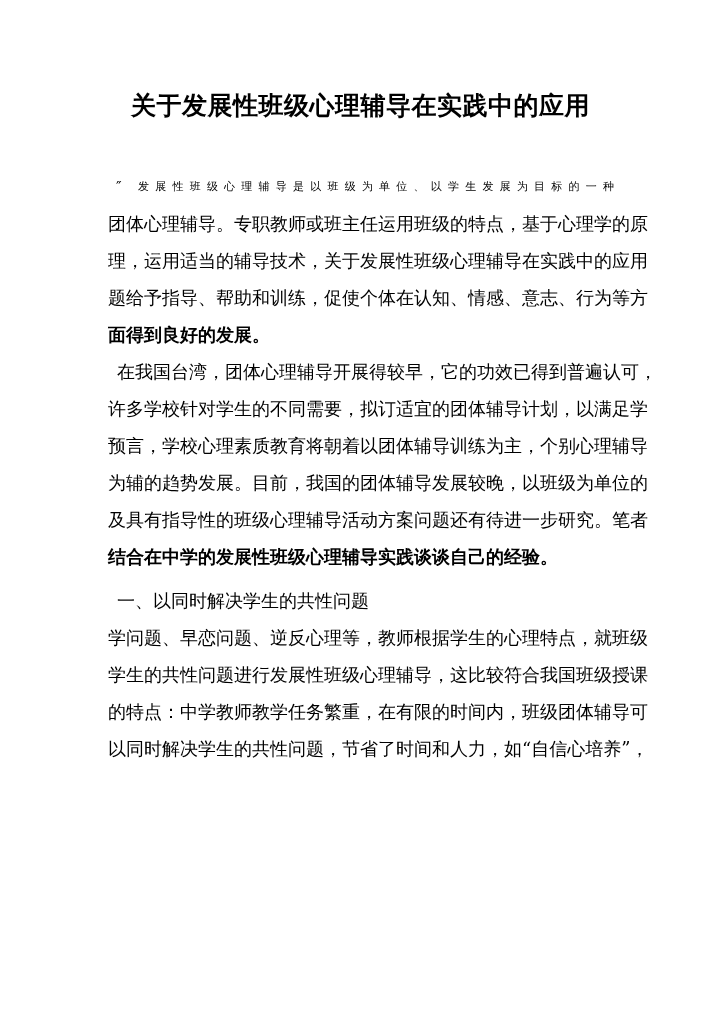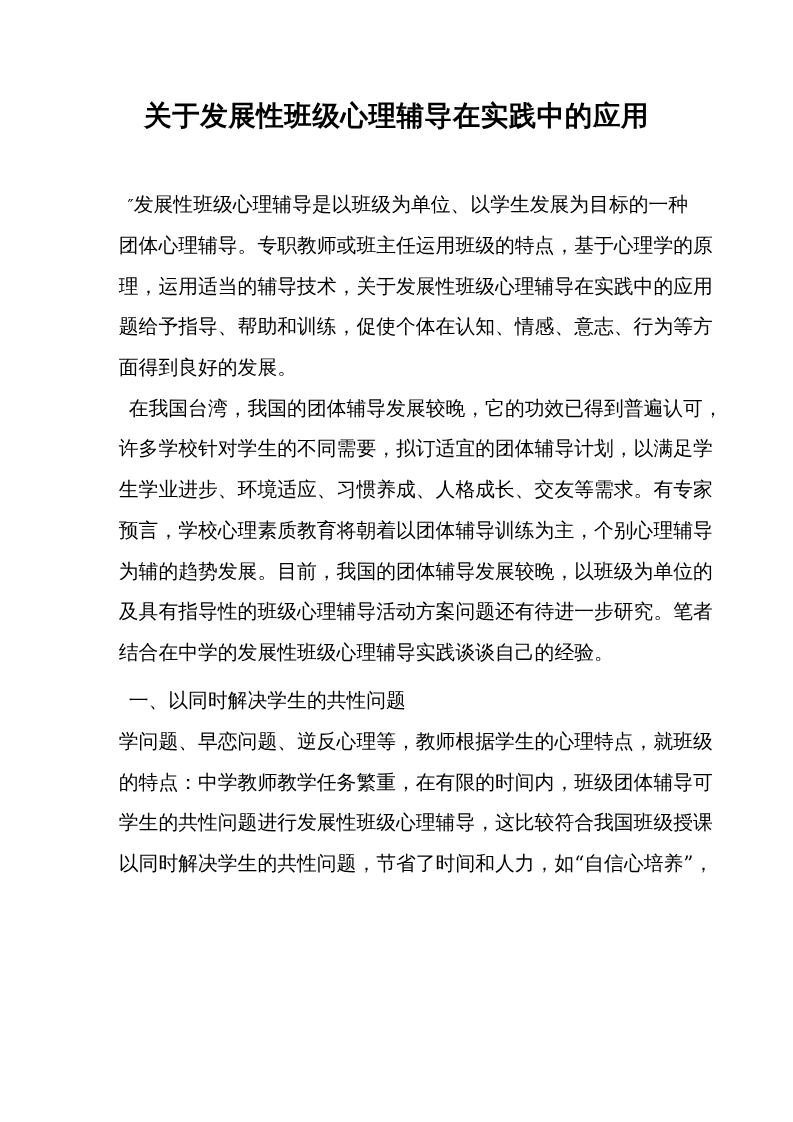--- a/index.html
+++ b/index.html
@@ -46,20 +46,21 @@
       font-size: 18px;
       height: 37px;
       line-height: 37px;
       white-space: nowrap;
       text-align: justify;
       text-align-last: justify;
       margin: 0;
     }
     .line.last {
       text-align-last: left;
+      font-weight: bold;
     }
     .line.indent {
       padding-left: 9px;
       width: 497px;
     }
     .line.head {
       text-align-last: left;
       padding-left: 9px;
     }
     .mark {
@@ -69,21 +70,21 @@
       padding-left: 8px;
       box-sizing: border-box;
     }
     .first-line {
       display: flex;
       align-items: center;
       height: 37px;
     }
     .first-line .rest {
       flex: 1;
-      font-size: 18px;
+      font-size: 11px;
       line-height: 37px;
       text-align: justify;
       text-align-last: justify;
       white-space: nowrap;
     }
     .gap-after {
       margin-bottom: 7px;
     }
   </style>
 </head>
@@ -99,33 +100,32 @@
         <span class="mark">″</span>
         <span class="rest">发展性班级心理辅导是以班级为单位、以学生发展为目标的一种</span>
       </div>
       <div class="line">团体心理辅导。专职教师或班主任运用班级的特点，基于心理学的原</div>
       <div class="line">理，运用适当的辅导技术，关于发展性班级心理辅导在实践中的应用</div>
       <div class="line">题给予指导、帮助和训练，促使个体在认知、情感、意志、行为等方</div>
       <div class="line last">面得到良好的发展。</div>
     </div>
 
     <div>
-      <div class="line indent">在我国台湾，我国的团体辅导发展较晚，它的功效已得到普遍认可，</div>
+      <div class="line indent">在我国台湾，团体心理辅导开展得较早，它的功效已得到普遍认可，</div>
       <div class="line">许多学校针对学生的不同需要，拟订适宜的团体辅导计划，以满足学</div>
-      <div class="line">生学业进步、环境适应、习惯养成、人格成长、交友等需求。有专家</div>
       <div class="line">预言，学校心理素质教育将朝着以团体辅导训练为主，个别心理辅导</div>
       <div class="line">为辅的趋势发展。目前，我国的团体辅导发展较晚，以班级为单位的</div>
       <div class="line">及具有指导性的班级心理辅导活动方案问题还有待进一步研究。笔者</div>
       <div class="line last gap-after">结合在中学的发展性班级心理辅导实践谈谈自己的经验。</div>
     </div>
 
     <div class="line head">一、以同时解决学生的共性问题</div>
 
 
     <div>
       <div class="line">学问题、早恋问题、逆反心理等，教师根据学生的心理特点，就班级</div>
+      <div class="line">学生的共性问题进行发展性班级心理辅导，这比较符合我国班级授课</div>
       <div class="line">的特点：中学教师教学任务繁重，在有限的时间内，班级团体辅导可</div>
-      <div class="line">学生的共性问题进行发展性班级心理辅导，这比较符合我国班级授课</div>
       <div class="line">以同时解决学生的共性问题，节省了时间和人力，如“自信心培养”，</div>
     </div>
 
   </div>
 </div>
 
 </body></html>

